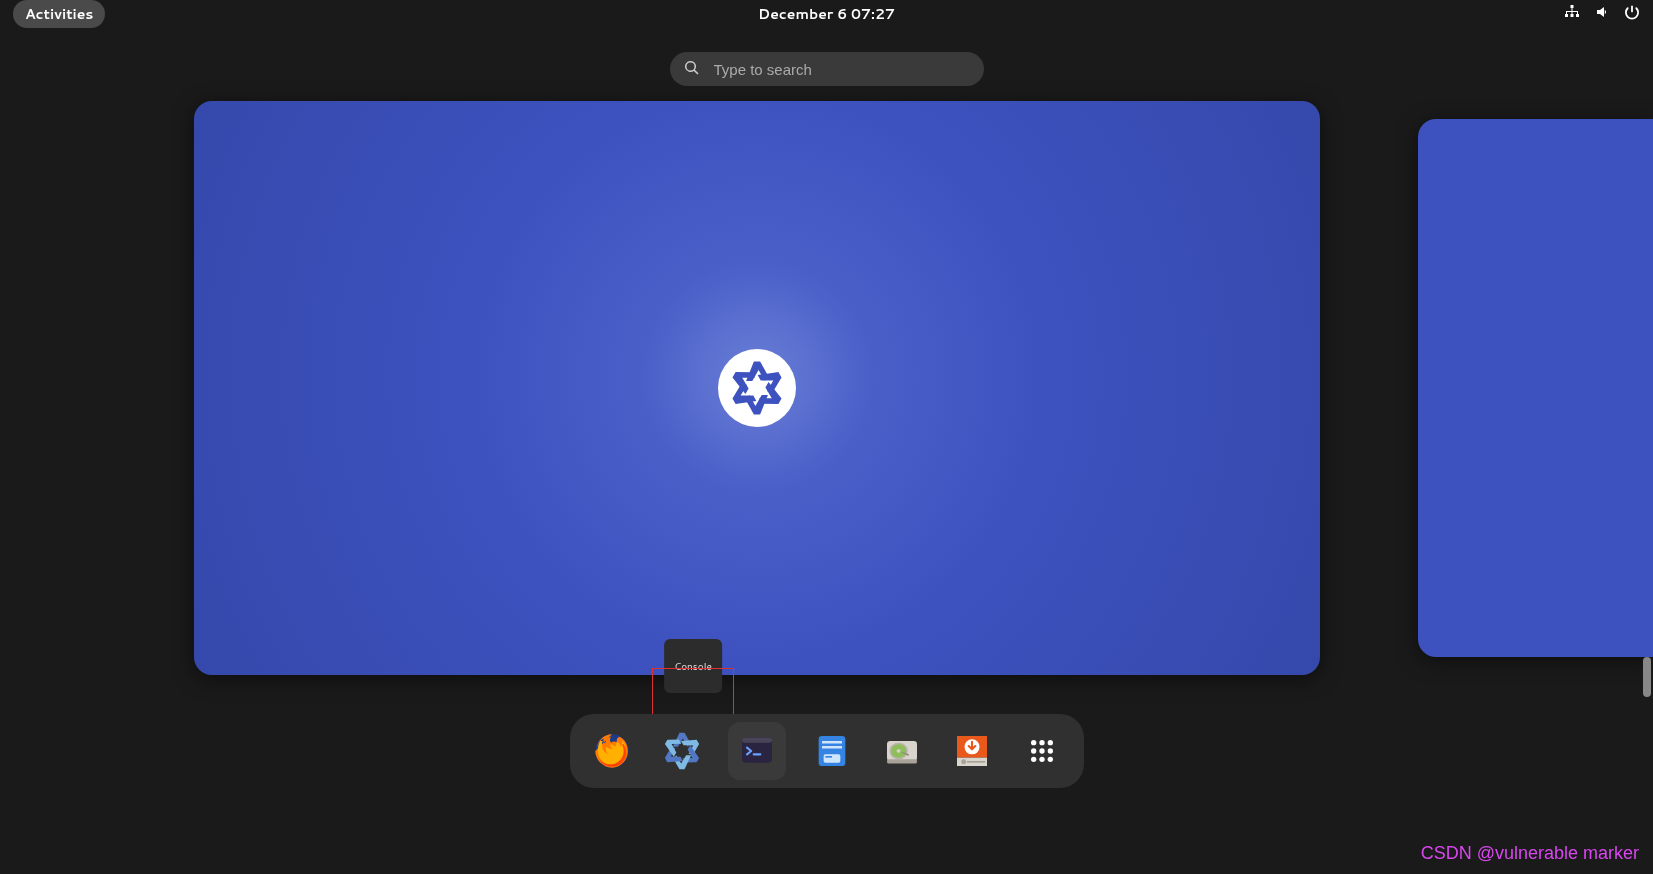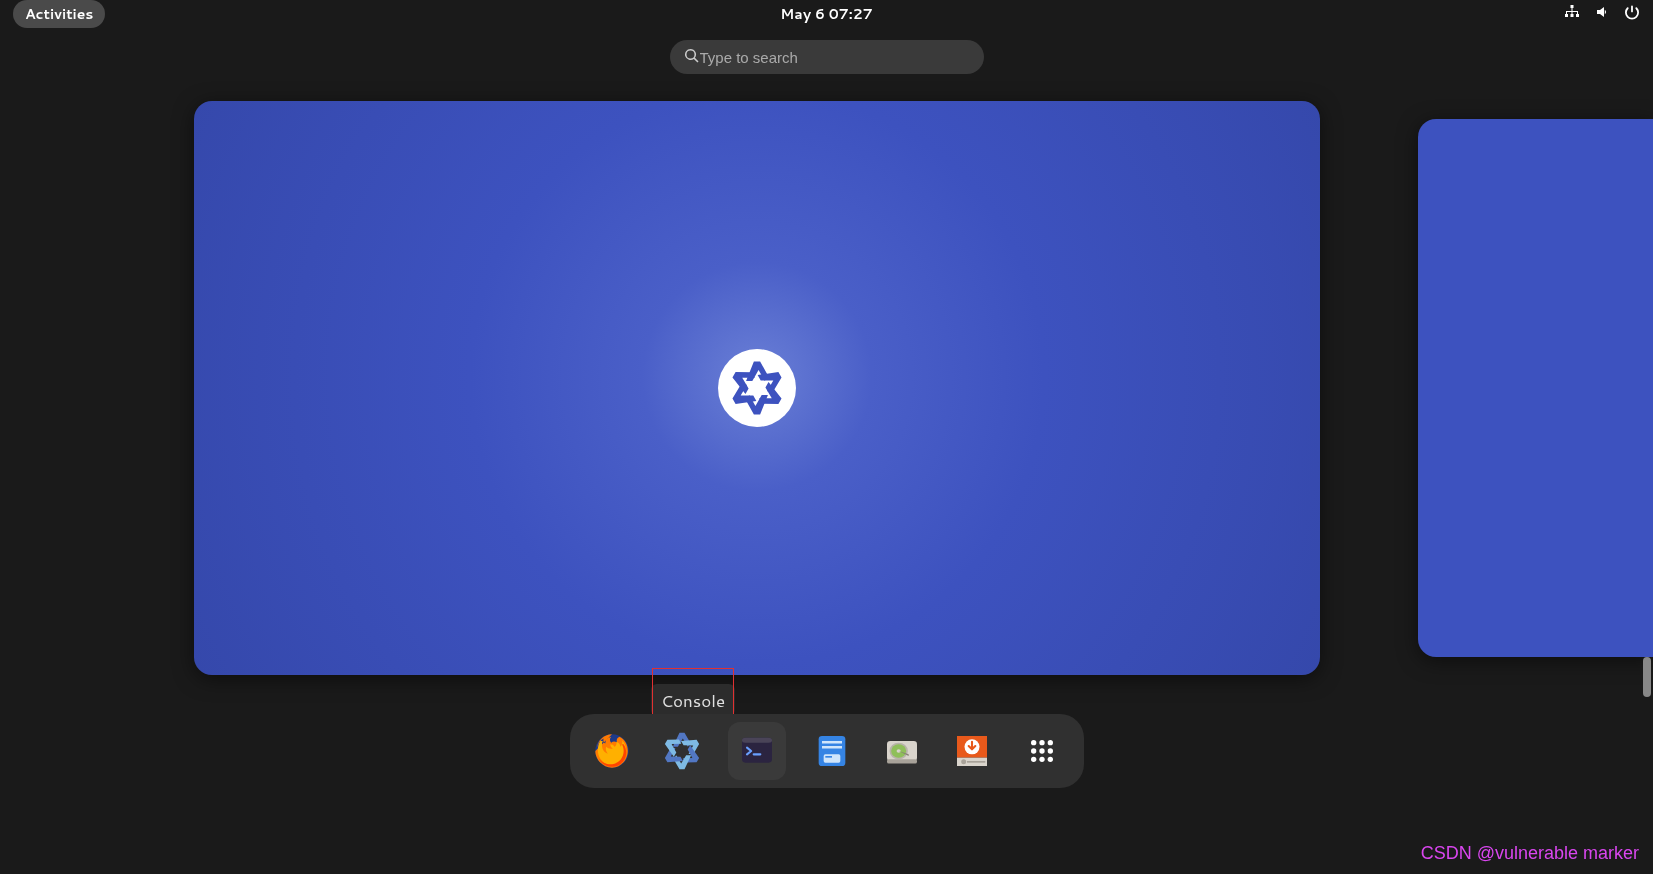--- a/index.html
+++ b/index.html
@@ -40,31 +40,31 @@
 .indicators {
   display: flex;
   gap: 14px;
   align-items: center;
 }
 .indicators svg { width: 16px; height: 16px; fill: #fff; }
 
 
 .searchbar {
   position: absolute;
-  top: 40px;
+  top: 52px;
   left: 50%;
   transform: translateX(-50%);
   width: 314px;
   height: 34px;
   background: #3a3a3a;
   border-radius: 17px;
   display: flex;
   align-items: center;
   padding: 4px 14px;
-  gap: 0;
+  gap: 14px;
 }
 .searchbar svg { width: 16px; height: 16px; fill: #ccc; }
 .searchbar input {
   background: transparent;
   border: none;
   outline: none;
   color: #ccc;
   font-size: 15px;
   flex: 1;
 }
@@ -103,27 +103,27 @@
   top: 657px;
   width: 8px;
   height: 40px;
   background: #888;
   border-radius: 4px;
 }
 
 
 .tooltip {
   position: absolute;
-  top: 684px;
+  top: 639px;
   left: 693px;
   transform: translateX(-50%);
   background: #2c2c2c;
-  padding: 4px 10px;
+  padding: 20px 10px;
   border-radius: 6px;
-  font-size: 17px;
+  font-size: 10px;
   color: #e0e0e0;
 }
 
 
 .highlight-box {
   position: absolute;
   top: 668px;
   left: 652px;
   width: 82px;
   height: 120px;
@@ -168,21 +168,21 @@
   color: #d946ef;
   font-size: 18px;
   font-family: "Segoe UI", sans-serif;
 }
 </style>
 </head>
 <body>
 
 <div class="topbar">
   <div class="activities">Activities</div>
-  <div class="clock">May 6  07:27</div>
+  <div class="clock">December 6  07:27</div>
   <div class="indicators">
     <span>
       <svg viewBox="0 0 16 16">
           <rect x="6.5" y="1" width="3" height="3"></rect>
           <rect x="1" y="10" width="3" height="3"></rect>
           <rect x="6.5" y="10" width="3" height="3"></rect>
           <rect x="12" y="10" width="3" height="3"></rect>
           <rect x="7.5" y="4" width="1" height="3"></rect>
           <rect x="2" y="7" width="12" height="1"></rect>
           <rect x="2" y="7" width="1" height="3"></rect>

